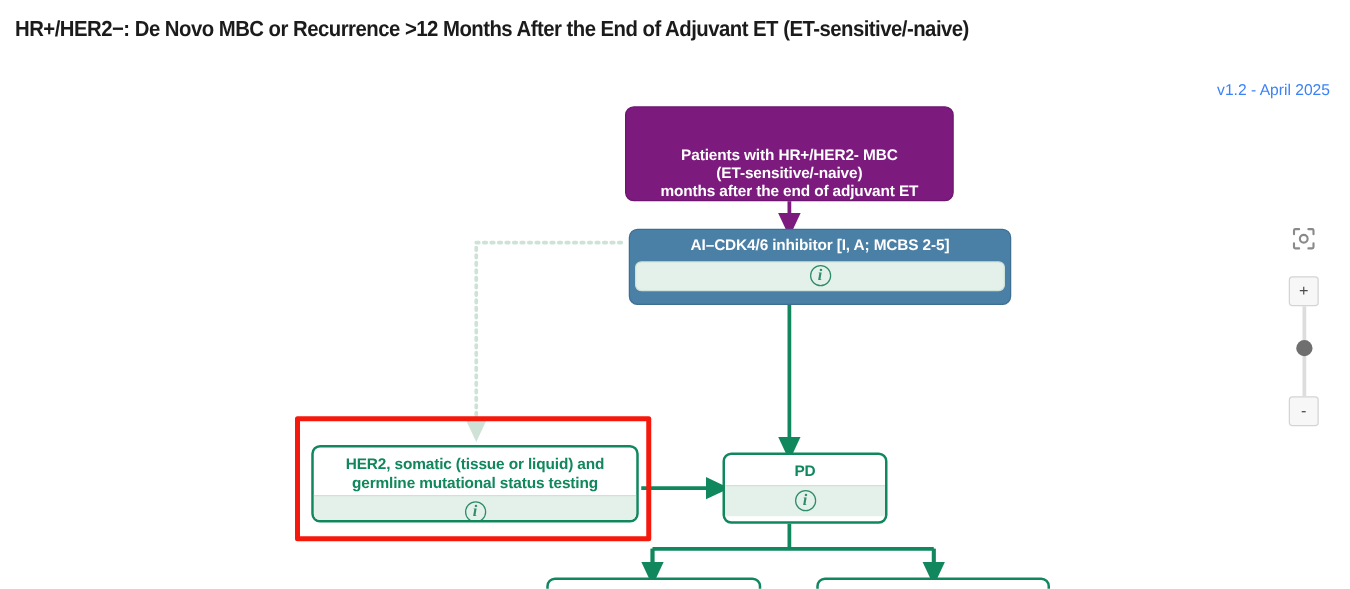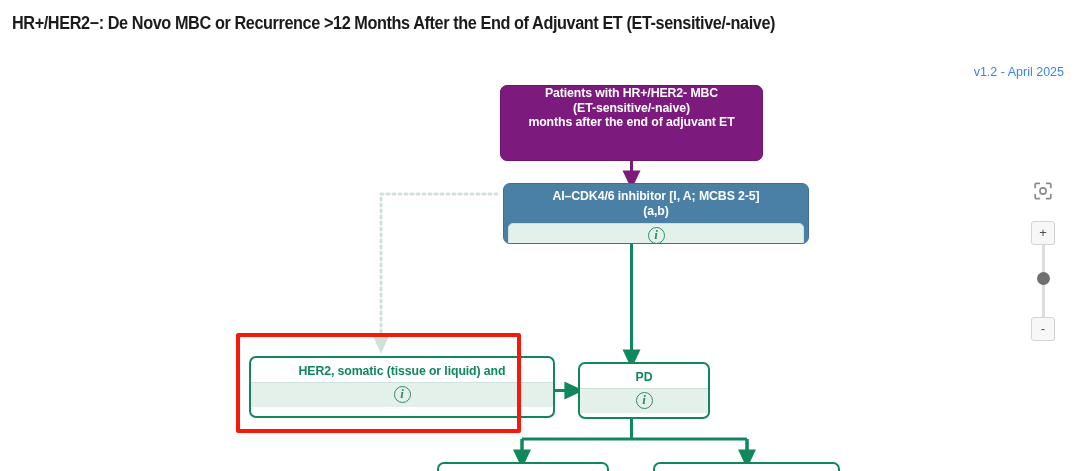--- a/index.html
+++ b/index.html
@@ -68,21 +68,21 @@
 
   
   .node-purple {
     left: 500px;
     top: 9px;
     width: 263px;
     height: 76px;
     background: #7c1a7d;
     border: 1px solid #6d1670;
     display: flex;
-    align-items: flex-start;
+    align-items: flex-end;
     justify-content: center;
   }
   .node-purple .node-title {
     color: #ffffff;
     font-size: 12.3px;
     padding: 0 8px;
   }
 
   
   .node-blue {
@@ -138,21 +138,21 @@
     font-weight: bold;
     font-style: italic;
     line-height: 14px;
     text-align: center;
   }
 
   
   .node-her2 {
     left: 249px;
     top: 280px;
-    width: 306px;
+    width: 262px;
     height: 62px;
   }
   .node-pd {
     left: 578px;
     top: 286px;
     width: 132px;
     height: 57px;
   }
   .node-candidate {
     left: 437px;
@@ -283,30 +283,30 @@
       <div class="node-title">
         <div>Patients with HR+/HER2- MBC</div>
         <div>(ET-sensitive/-naive)</div>
         <div>months after the end of adjuvant ET</div>
       </div>
     </div>
 
     <div class="node node-blue">
       <div class="node-title">
         <div>AI–CDK4/6 inhibitor [I, A; MCBS 2-5]</div>
-        <div>(a,b)</div>
       </div>
       <div class="info-strip">
         <span class="info-glyph">i</span>
       </div>
     </div>
 
     <div class="node node-green node-her2">
       <div class="node-title">
         <div>HER2, somatic (tissue or liquid) and</div>
+        <div>germline mutational status testing</div>
       </div>
       <div class="info-strip">
         <span class="info-glyph">i</span>
       </div>
     </div>
 
     <div class="node node-green node-pd">
       <div class="node-title">
         <div>PD</div>
       </div>

